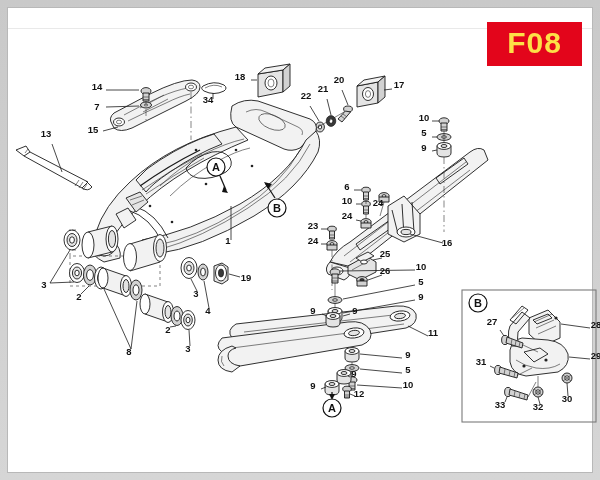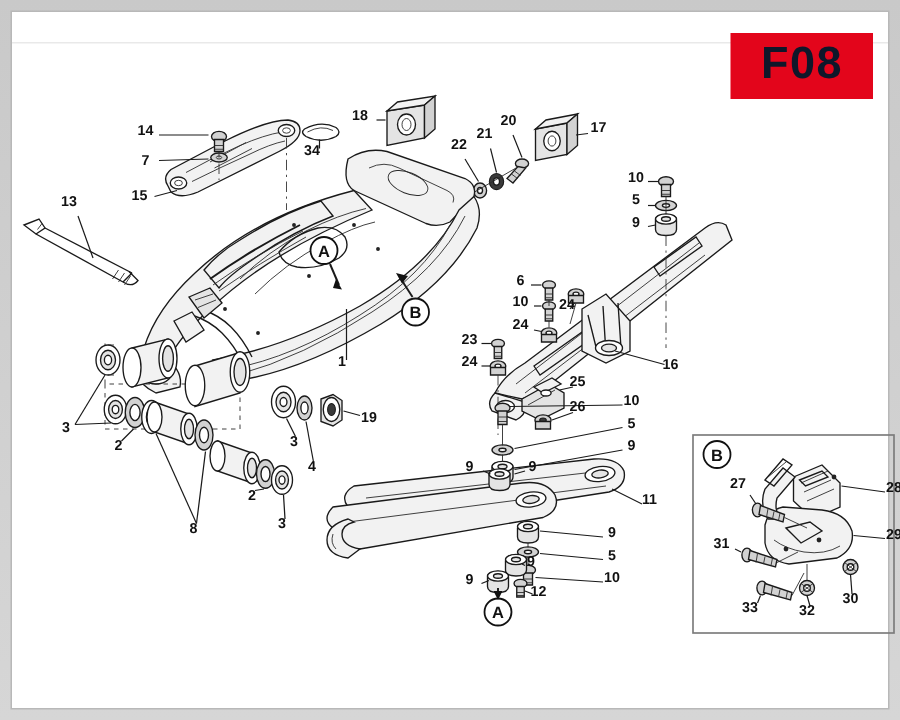--- a/index.html
+++ b/index.html
@@ -677,14 +677,14 @@
         <text class="num" x="492" y="325" text-anchor="middle">27</text>
         <text class="num" x="481" y="365" text-anchor="middle">31</text>
         <text class="num" x="500" y="408" text-anchor="middle">33</text>
         <text class="num" x="538" y="410" text-anchor="middle">32</text>
         <text class="num" x="567" y="402" text-anchor="middle">30</text>
         <text class="num" x="596" y="328" text-anchor="middle">28</text>
         <text class="num" x="596" y="359" text-anchor="middle">29</text>
       </g>
   </svg>
 
-  <div id="badge" style="background: rgb(227, 5, 27); color: #0f172a;">F08</div>
+  <div id="badge" style="background: rgb(227, 5, 27); color: #fde047;">F08</div>
 </div>
 
 </body></html>

